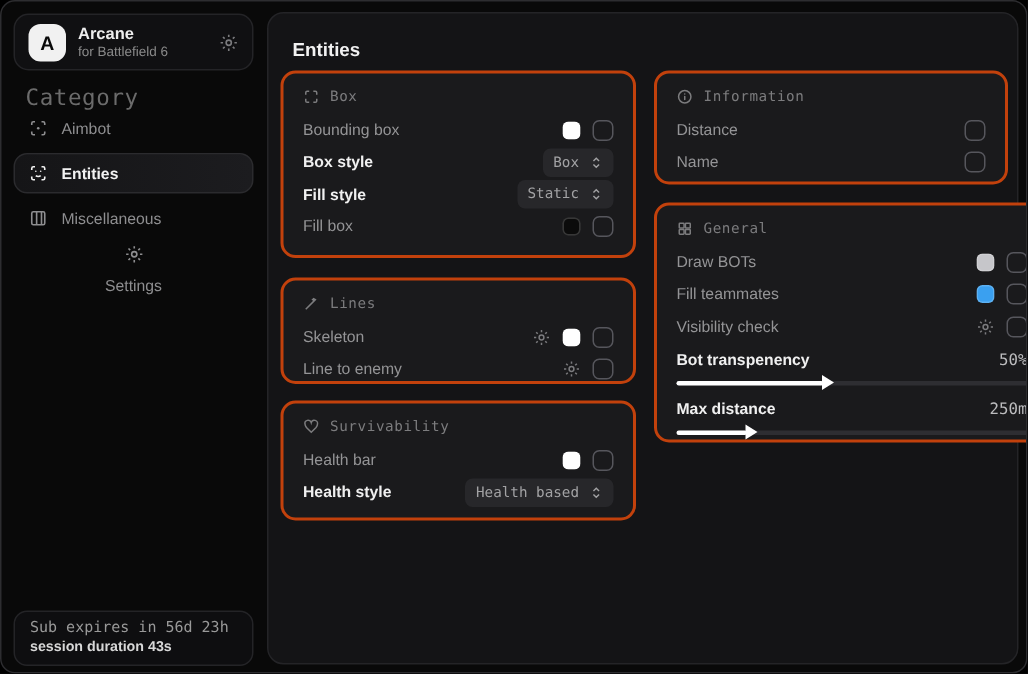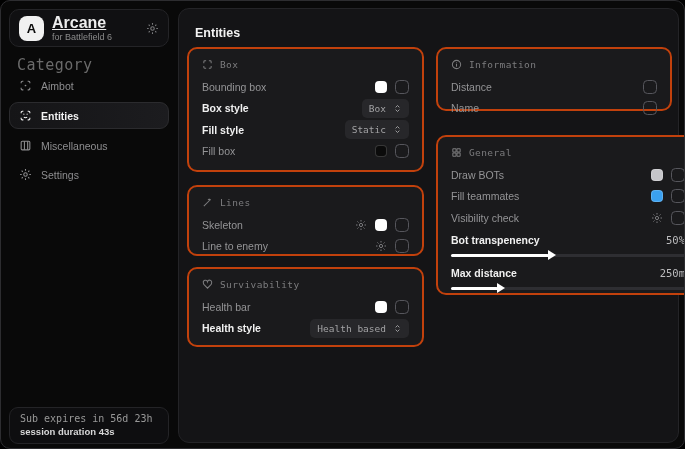--- a/index.html
+++ b/index.html
@@ -16,21 +16,21 @@
     position:absolute; left:8px; top:8px; width:160px; height:38px;
     background:#101012; border:1px solid #242427; border-radius:10px;
     display:flex; align-items:center; padding:0 9px; gap:8px;
   }
   .logo{
     width:25px; height:25px; border-radius:8px; background:#f1f1f1;
     color:#0a0a0a; font-weight:700; font-size:13px;
     display:flex; align-items:center; justify-content:center; flex:0 0 auto;
   }
   .app-text{ flex:1; line-height:1.15; }
-  .app-title{ font-size:16px; font-weight:700; color:#ededed;text-decoration:underline; }
+  .app-title{ font-size:11px; font-weight:700; color:#ededed; }
   .app-sub{ font-size:9px; color:#8a8a8a; }
   .icon{ display:inline-flex; align-items:center; justify-content:center; }
   .icon svg{ display:block; }
   .category{
     position:absolute; left:16px; top:55px;
     font-family:"DejaVu Sans Mono", monospace; font-size:15px; color:#6b6b6b;
     letter-spacing:.4px;
   }
   .nav{ position:absolute; left:8px; top:72px; width:160px; }
   .nav-item{
@@ -56,21 +56,21 @@
     background:#141416; border:1px solid #242427; border-radius:11px;
   }
   .page-title{ position:absolute; left:16px; top:17px; font-size:12.5px; font-weight:700; color:#f2f2f2; }
   .card{
     position:absolute; background:#1a1a1c; border:2px solid #c2410c;
     border-radius:10px; padding:10px 13px;
   }
   .card-box   { left:8px;   top:38px;  width:237px; height:125px; }
   .card-lines { left:8px;   top:176px; width:237px; height:71px; }
   .card-surv  { left:8px;   top:258px; width:237px; height:80px; }
-  .card-info  { left:257px; top:38px;  width:236px; height:64px; }
+  .card-info  { left:257px; top:38px;  width:236px; height:76px; }
   .card-gen   { left:257px; top:126px; width:264px; height:160px; }
   .card-head{
     display:flex; align-items:center; gap:7px; color:#7c7c7e;
     font-family:"DejaVu Sans Mono", monospace; font-size:9.5px; letter-spacing:.4px;
     margin-bottom:6px;
   }
   .row{
     height:21.5px; display:flex; align-items:center; justify-content:space-between;
   }
   .row-label{ font-size:10.5px; color:#949496; }
@@ -151,21 +151,21 @@
       </div>
       <div class="nav-item" style="margin-top:3px;">
         <span class="icon">
           <svg width="13" height="13" viewBox="0 0 24 24" fill="none" stroke="currentColor" stroke-width="2">
             <rect x="4" y="4" width="16" height="16" rx="2"></rect>
             <path d="M10 4v16M16 4v16"></path>
           </svg>
         </span>
         <span>Miscellaneous</span>
       </div>
-      <div class="nav-item" style="margin-top:3px;">
+      <div class="nav-item" style="margin-top:3px;flex-direction:column;">
         <span class="icon">
           <svg width="13" height="13" viewBox="0 0 24 24" fill="none" stroke="currentColor" stroke-width="2">
             <circle cx="12" cy="12" r="3.2"></circle>
             <path d="M12 2v3M12 19v3M2 12h3M19 12h3M4.9 4.9l2.1 2.1M17 17l2.1 2.1M19.1 4.9L17 7M7 17l-2.1 2.1"></path>
           </svg>
         </span>
         <span>Settings</span>
       </div>
     </div>
 

